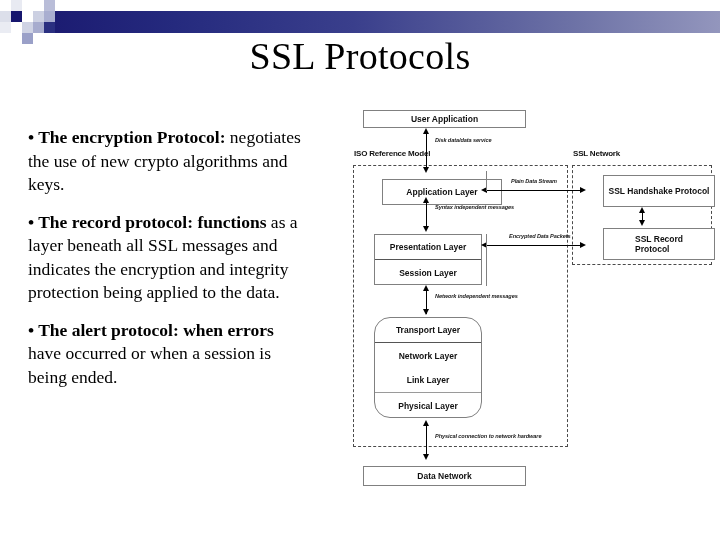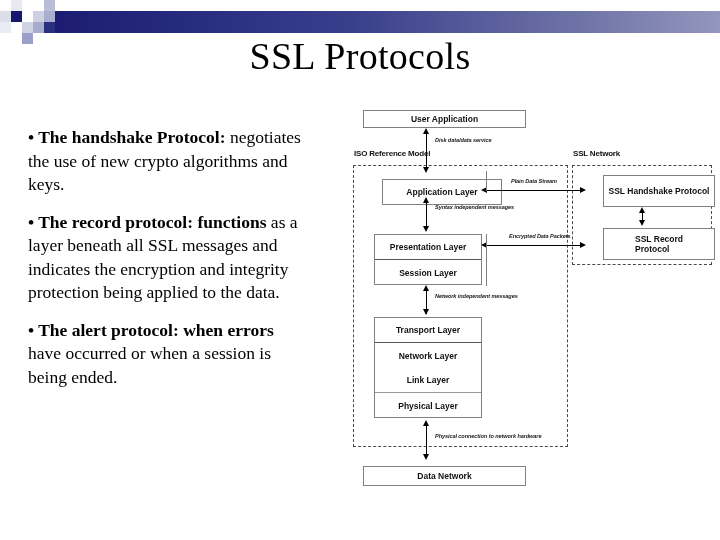--- a/index.html
+++ b/index.html
@@ -194,21 +194,21 @@
       <div class="chk" style="left: 44px; top: 22px; background: rgb(42, 47, 128);"></div>
       <div class="chk" style="left: 22px; top: 33px; background: rgb(154, 160, 200);"></div>
     </div>
 </div>
 
 <div id="slide-title">SSL Protocols</div>
 
 <div id="body-text">
 
   <div class="bullet-block">
-    <span class="bullet-lead">• The handshake Protocol:</span>
+    <span class="bullet-lead">• The encryption Protocol:</span>
     <span>negotiates the use of new crypto algorithms and keys.</span>
   </div>
 
   <div class="bullet-block">
     <span class="bullet-lead">•  The record protocol: functions</span>
     <span>as a layer beneath all SSL messages and indicates the encryption and integrity protection being applied to the data.</span>
   </div>
 
   <div class="bullet-block">
     <span class="bullet-lead">• The alert protocol: when errors</span>
@@ -239,21 +239,21 @@
   <div class="stack" style="left:74px; top:139px; width:108px; height:51px;">
     <div class="stack-row sep-dark">Presentation Layer</div>
     <div class="stack-row">Session Layer</div>
   </div>
 
   <div class="vline" style="left:126px; top:107px; height:28px;"></div>
   <div class="arr arr-up" style="left:123px; top:102px;"></div>
   <div class="arr arr-down" style="left:123px; top:131px;"></div>
   <div class="ilabel" style="left:135px; top:109px;">Syntax independent messages</div>
 
-  <div class="stack" style="left:74px; top:222px; width:108px; height:101px;">
+  <div class="stack" style="left:74px; top:222px; width:108px; height:101px;border-radius:16px;">
     <div class="stack-row sep-dark">Transport Layer</div>
     <div class="stack-row">Network Layer</div>
     <div class="stack-row sep-gray">Link Layer</div>
     <div class="stack-row">Physical Layer</div>
   </div>
 
   <div class="vline" style="left:126px; top:195px; height:24px;"></div>
   <div class="arr arr-up" style="left:123px; top:190px;"></div>
   <div class="arr arr-down" style="left:123px; top:214px;"></div>
   <div class="ilabel" style="left:135px; top:198px;">Network independent messages</div>

